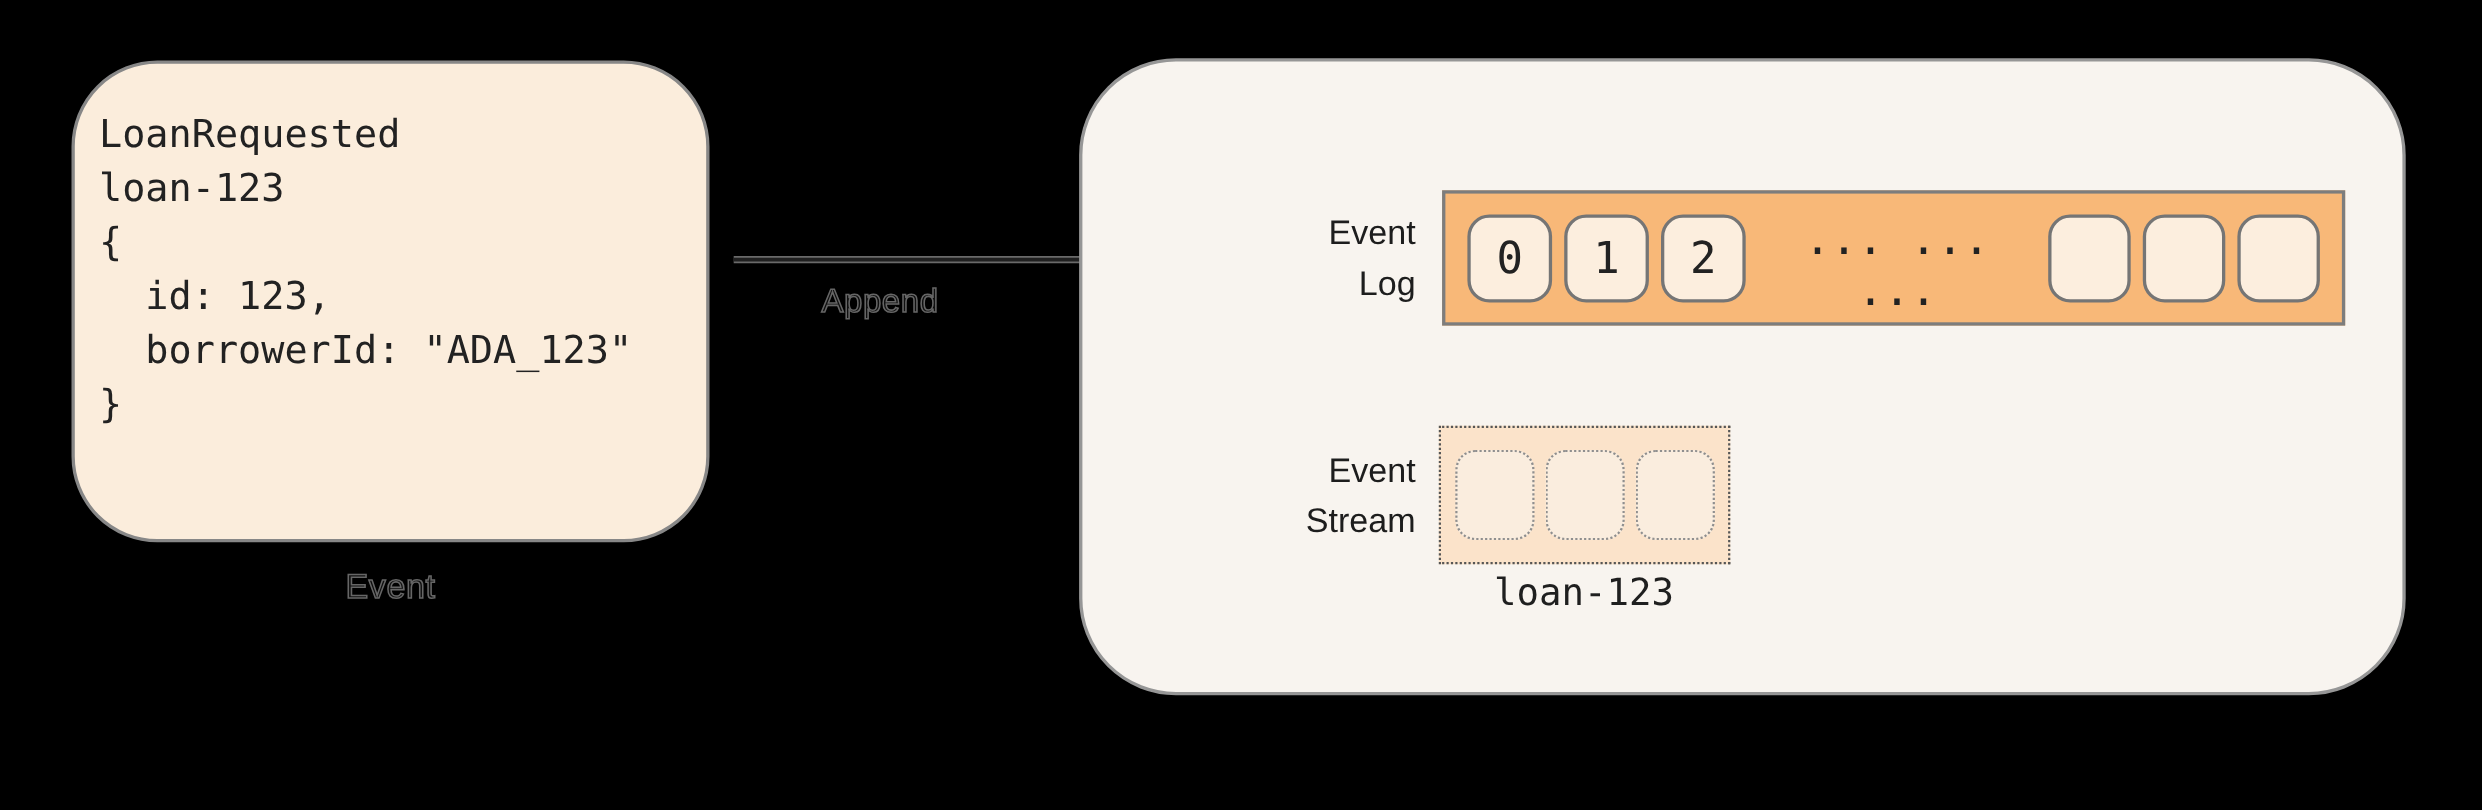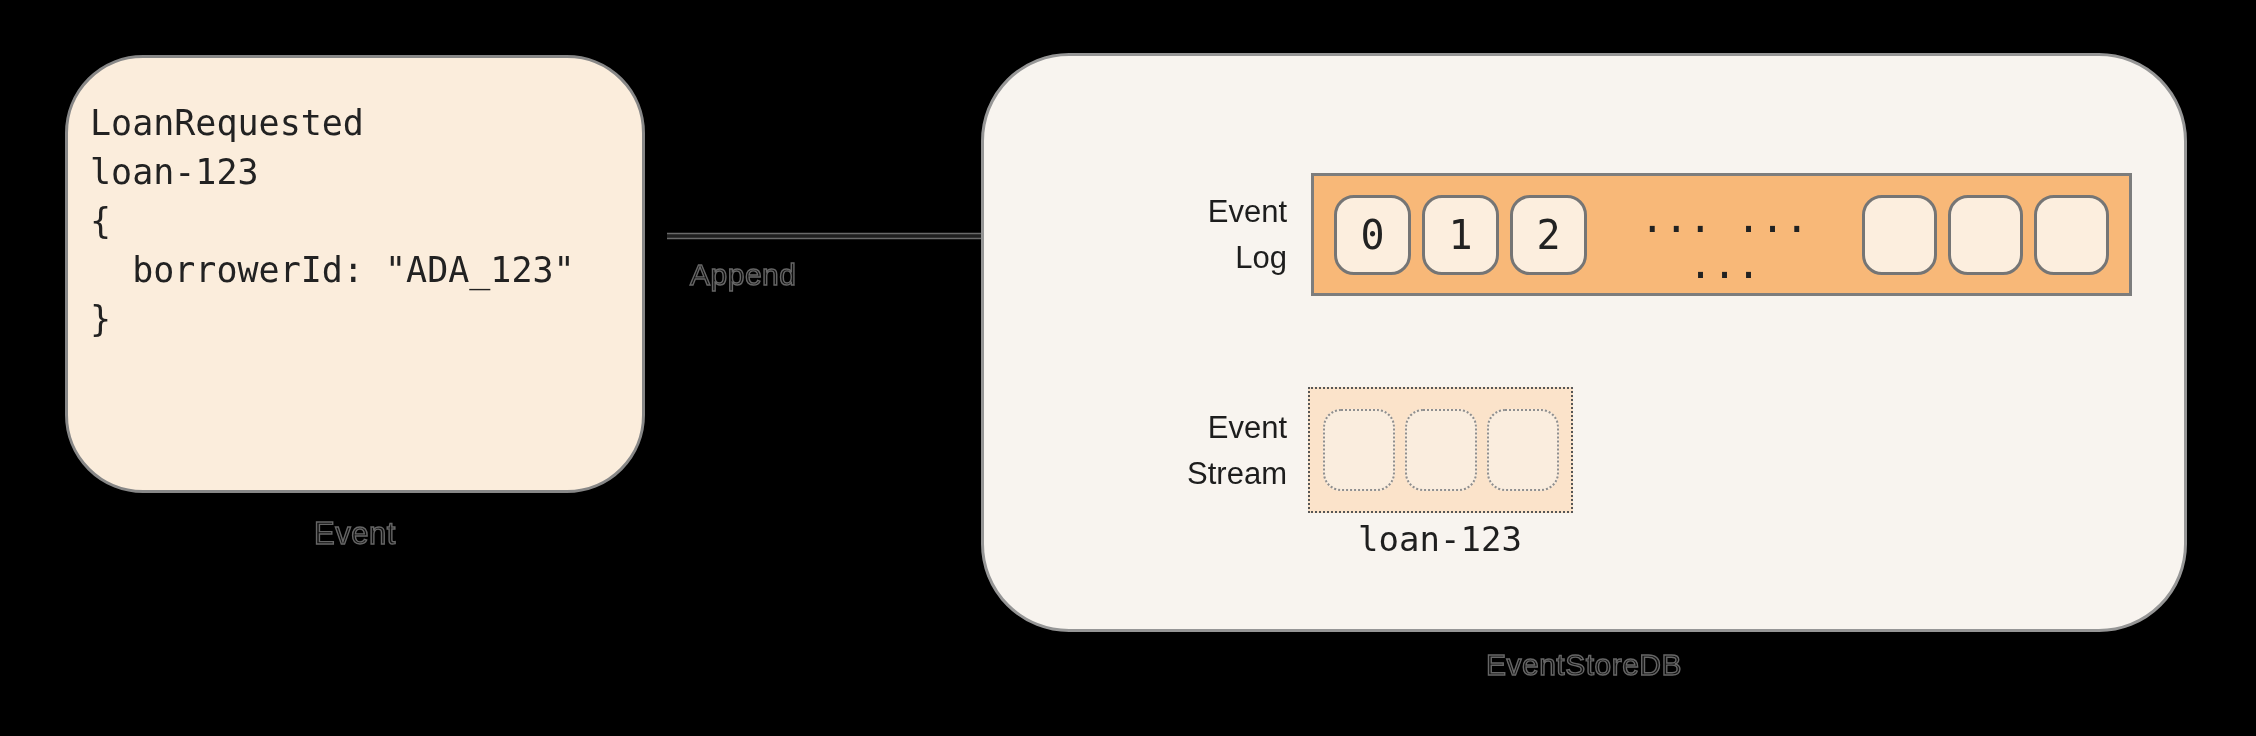--- a/index.html
+++ b/index.html
@@ -21,21 +21,21 @@
   .ghost{
     color:#0f0f0f;
     -webkit-text-stroke:1.4px #666666;
     letter-spacing:0.5px;
   }
   .event-caption{
     position:absolute;left:65px;top:516px;width:580px;text-align:center;
     font-size:31px;
   }
   .append-label{
-    position:absolute;left:690px;top:258px;width:220px;text-align:left;
+    position:absolute;left:690px;top:258px;width:220px;text-align:center;
     font-size:30px;
   }
   .esdb-caption{
     position:absolute;left:981px;top:648px;width:1206px;text-align:center;
     font-size:30px;
   }
   
   .esdb{
     position:absolute;left:981px;top:53px;width:1206px;height:579px;
     box-sizing:border-box;background:#F8F4EF;border:3px solid #969696;
@@ -80,20 +80,21 @@
 </style>
 </head>
 <body>
 
 <div class="stage">
 
   <div class="event-card">
     <div class="code-line">LoanRequested</div>
     <div class="code-line">loan-123</div>
     <div class="code-line">{</div>
+    <div class="code-line">  id: 123,</div>
     <div class="code-line">  borrowerId: "ADA_123"</div>
     <div class="code-line">}</div>
   </div>
   <div class="event-caption ghost">Event</div>
 
   <svg class="arrows" width="2256" height="736" viewBox="0 0 2256 736">
 
     <path d="M667 236 H985" stroke="#6a6a6a" stroke-width="6.5" fill="none"></path>
     <path d="M667 236 H1104" stroke="#1f1f1f" stroke-width="3.5" fill="none"></path>
     <path d="M1057 236 V414 Q1057 448 1091 448 H1104" stroke="#1f1f1f" stroke-width="3.5" fill="none"></path>
@@ -118,15 +119,14 @@
 
   <div class="side-label stream-label">Event
 Stream</div>
   <div class="stream-rect">
     <div class="stream-cell"></div>
     <div class="stream-cell"></div>
     <div class="stream-cell"></div>
   </div>
   <div class="stream-name">loan-123</div>
 
-  <div class="esdb-caption ghost">EventStoreDB</div>
 
 </div>
 
 </body></html>

